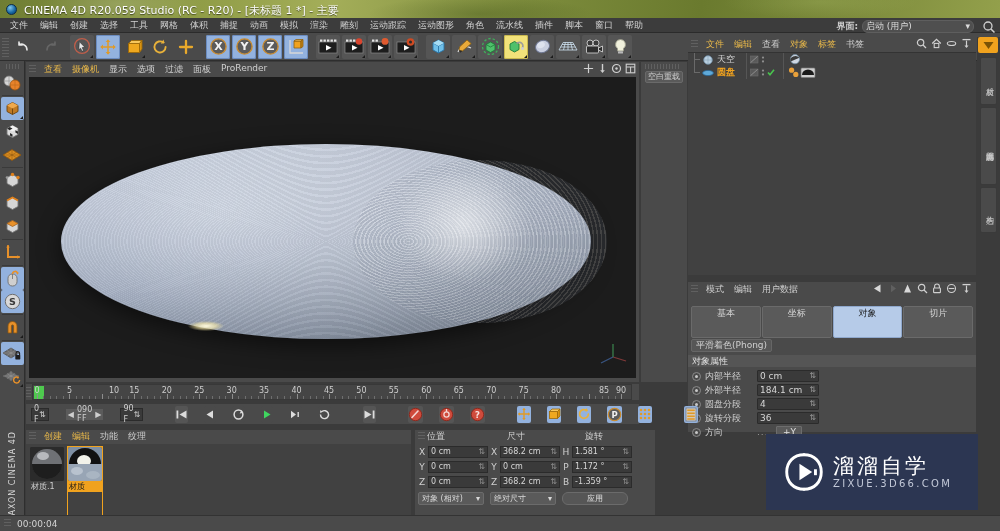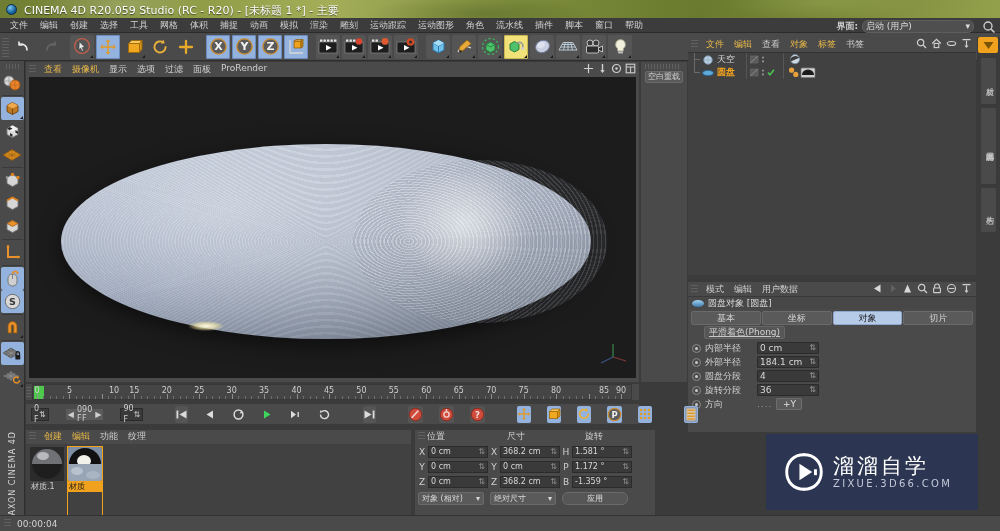--- a/index.html
+++ b/index.html
@@ -183,25 +183,25 @@
   .am-menu{ height:14px; display:flex; align-items:center; padding-left:3px;}
   .am-menu .g{ width:7px;height:9px;margin-right:3px;
     background-image:repeating-linear-gradient(to bottom,#6a6a6a 0 1px,transparent 1px 3px);opacity:.7;}
   .am-menu .mi{ font-size:9px; padding:0 5px; color:#cfcfcf;}
   .am-icons{ margin-left:auto; display:flex; gap:4px; padding-right:4px; align-items:center;}
   .am-title{ height:13px; display:flex; align-items:center; padding-left:4px; gap:4px;
     background:#474747; border-top:1px solid #3a3a3a;}
   .am-title .disc-ico{ width:12px;height:7px;border-radius:50%;
     background:linear-gradient(180deg,#9fd3f2,#3f79ad);}
   .am-title span{ font-size:9px; color:#dcdcdc;}
-  .am-tabs{ display:flex; height:14px; margin:2px 3px 0 3px; gap:1px;}
+  .am-tabs{ display:flex; height:32px; margin:10px 3px 0 3px; gap:1px;}
   .am-tabs .tab{ flex:1; background:#5a5a5a; border:1px solid #6a6a6a; border-radius:2px;
     font-size:9px; text-align:center; line-height:12px; color:#d8d8d8; cursor:pointer;}
   .am-tabs .tab.act{ background:#b6cbe8; color:#1b1b1b; border-color:#8fa8cd;}
-  .am-tabs2{ display:flex; height:13px; margin:1px 3px 0 16px;text-decoration:underline;}
+  .am-tabs2{ display:flex; height:13px; margin:1px 3px 0 3px;}
   .am-tabs2 .tab{ background:#565656; border:1px solid #666; border-radius:2px;
     font-size:9px; padding:0 4px; line-height:11px; color:#d0d0d0; cursor:pointer;}
   .am-sec{ margin:3px 0 0 0; height:12px; background:#555; display:flex; align-items:center;
     padding-left:4px; font-size:9px; color:#e0e0e0;}
   .am-rows{ padding:2px 0 0 4px;}
   .am-row{ height:14px; display:flex; align-items:center; gap:4px;}
   .am-row .bullet{ width:9px;height:9px;border-radius:50%;
     background:#4a4a4a; border:1px solid #8a8a8a; position:relative;}
   .am-row .bullet:after{content:"";position:absolute;left:2px;top:2px;width:3px;height:3px;
     border-radius:50%;background:#c8c8c8;}
@@ -885,33 +885,30 @@
         </span>
         <span>
           <svg width="11" height="11" viewBox="0 0 11 11">
               <line x1="1.5" y1="1.6" x2="9.5" y2="1.6" stroke="#d0d0d0" stroke-width="1.3"></line>
               <line x1="5.5" y1="2.6" x2="5.5" y2="9" stroke="#d0d0d0" stroke-width="1.2"></line>
               <path d="M5.5 10 l2 -2.4 h-4Z" fill="#d0d0d0"></path>
             </svg>
         </span>
       </div>
     </div>
-    <div class="am-title">
-      <div class="disc-ico"></div>
-      <span>圆盘对象 [圆盘]</span>
-    </div>
     <div class="am-tabs" id="amtabs">
         <div class="tab">基本</div>
         <div class="tab">坐标</div>
         <div class="tab act">对象</div>
         <div class="tab">切片</div>
       </div>
     <div class="am-tabs2" id="amtabs2">
         <div class="tab">平滑着色(Phong)</div>
       </div>
+    <div class="am-sec">对象属性</div>
     <div class="am-rows" id="amrows">
         <div class="am-row">
           <div class="bullet"></div>
           <div class="lbl">内部半径</div>
           <div class="fld">
             <span>0 cm</span>
             <span class="sp">⇅</span>
           </div>
         </div>
         <div class="am-row">

